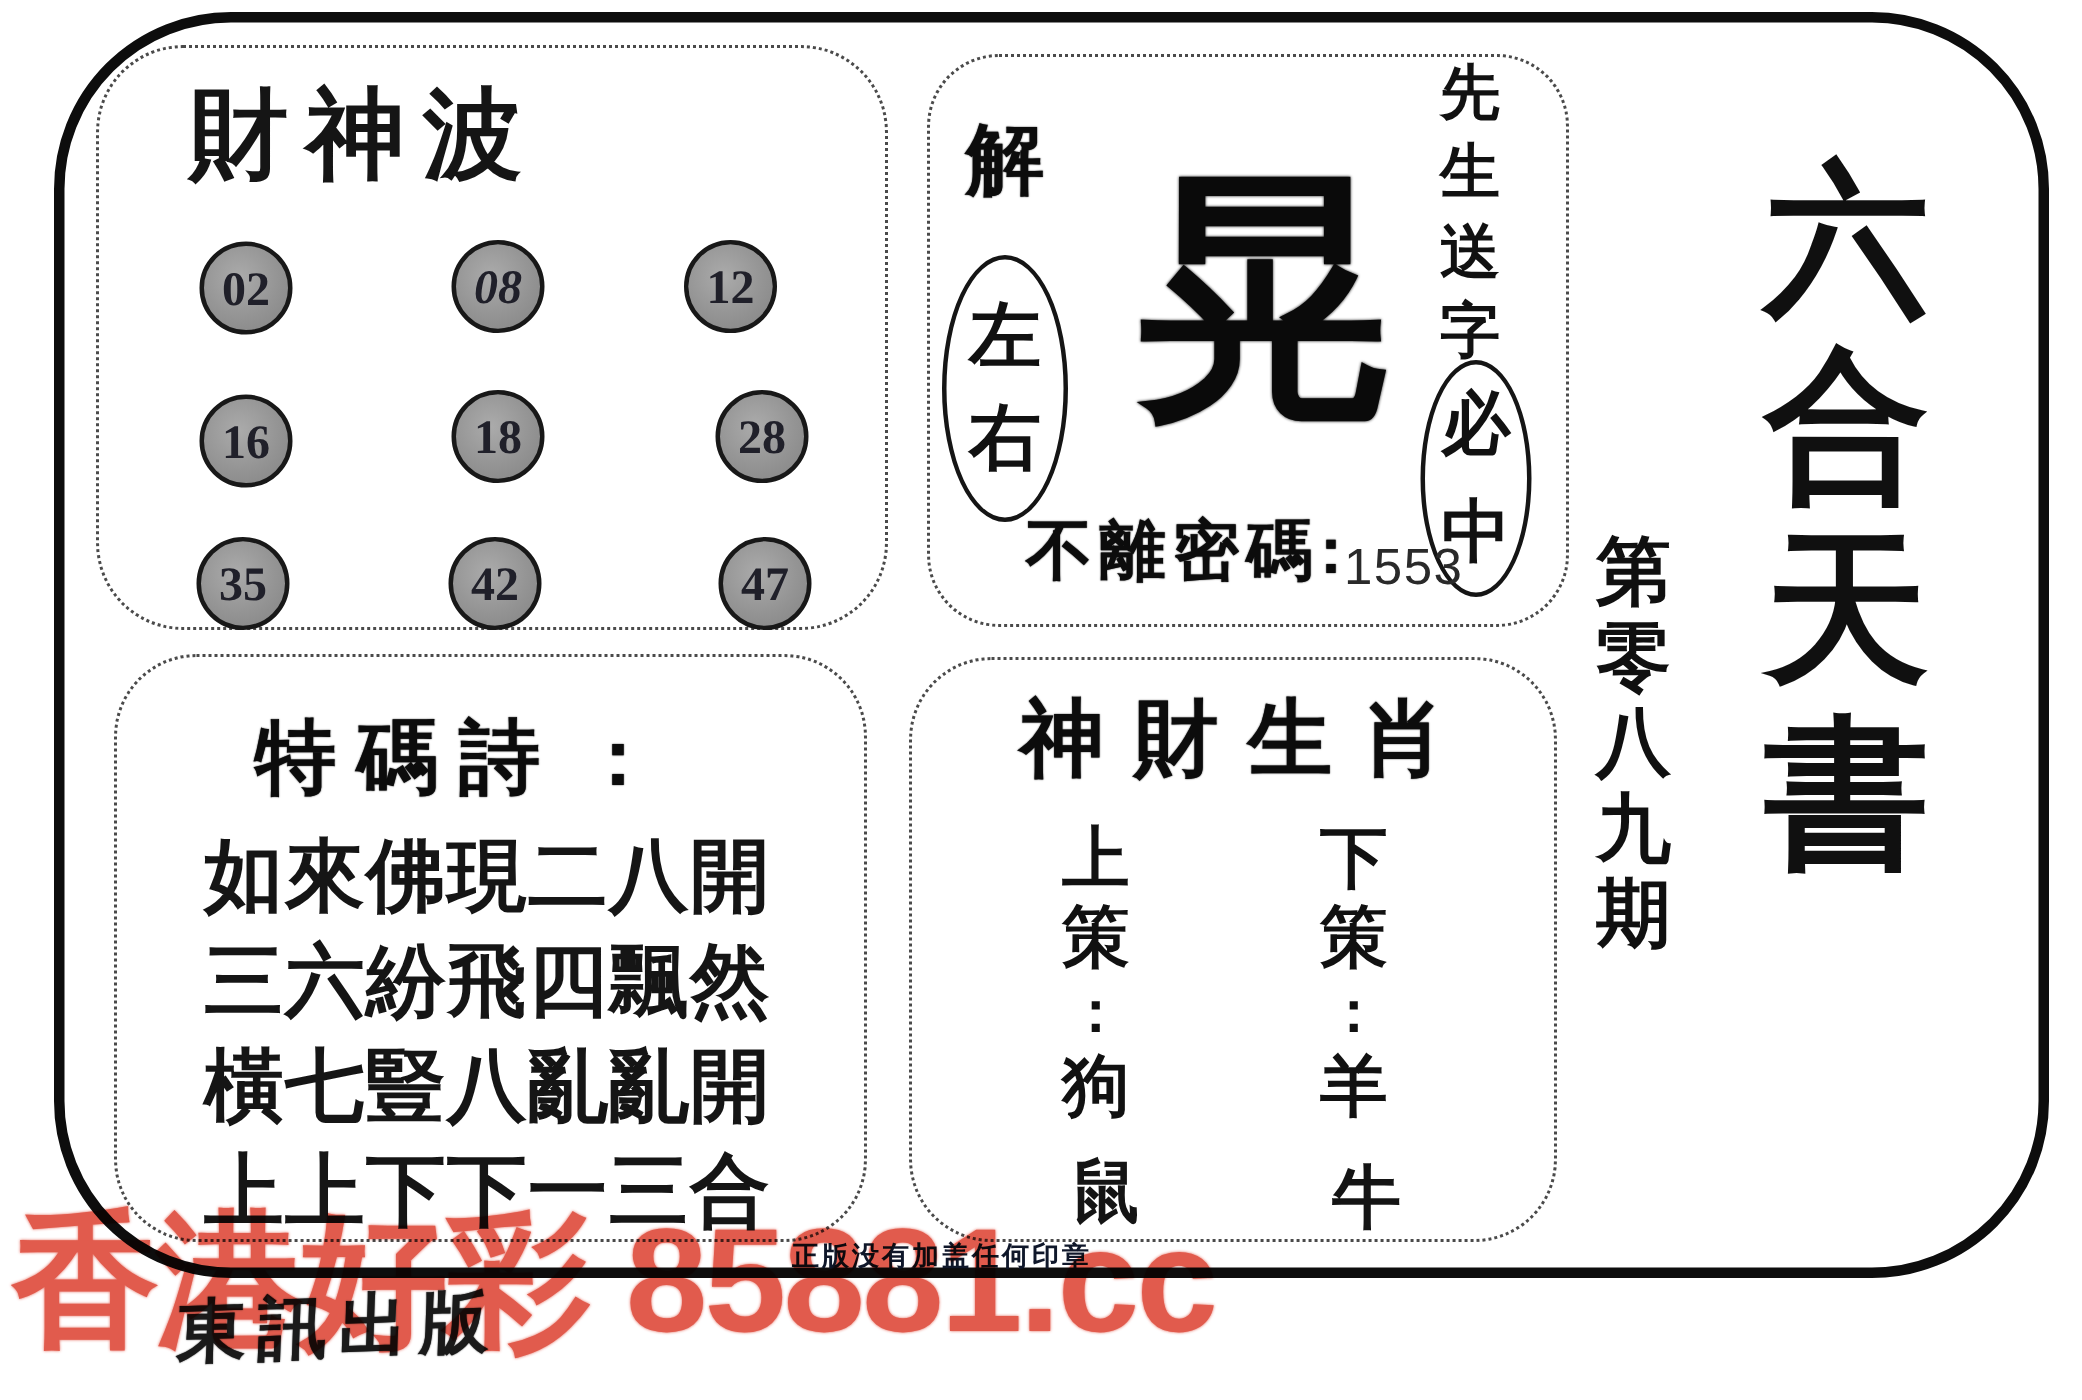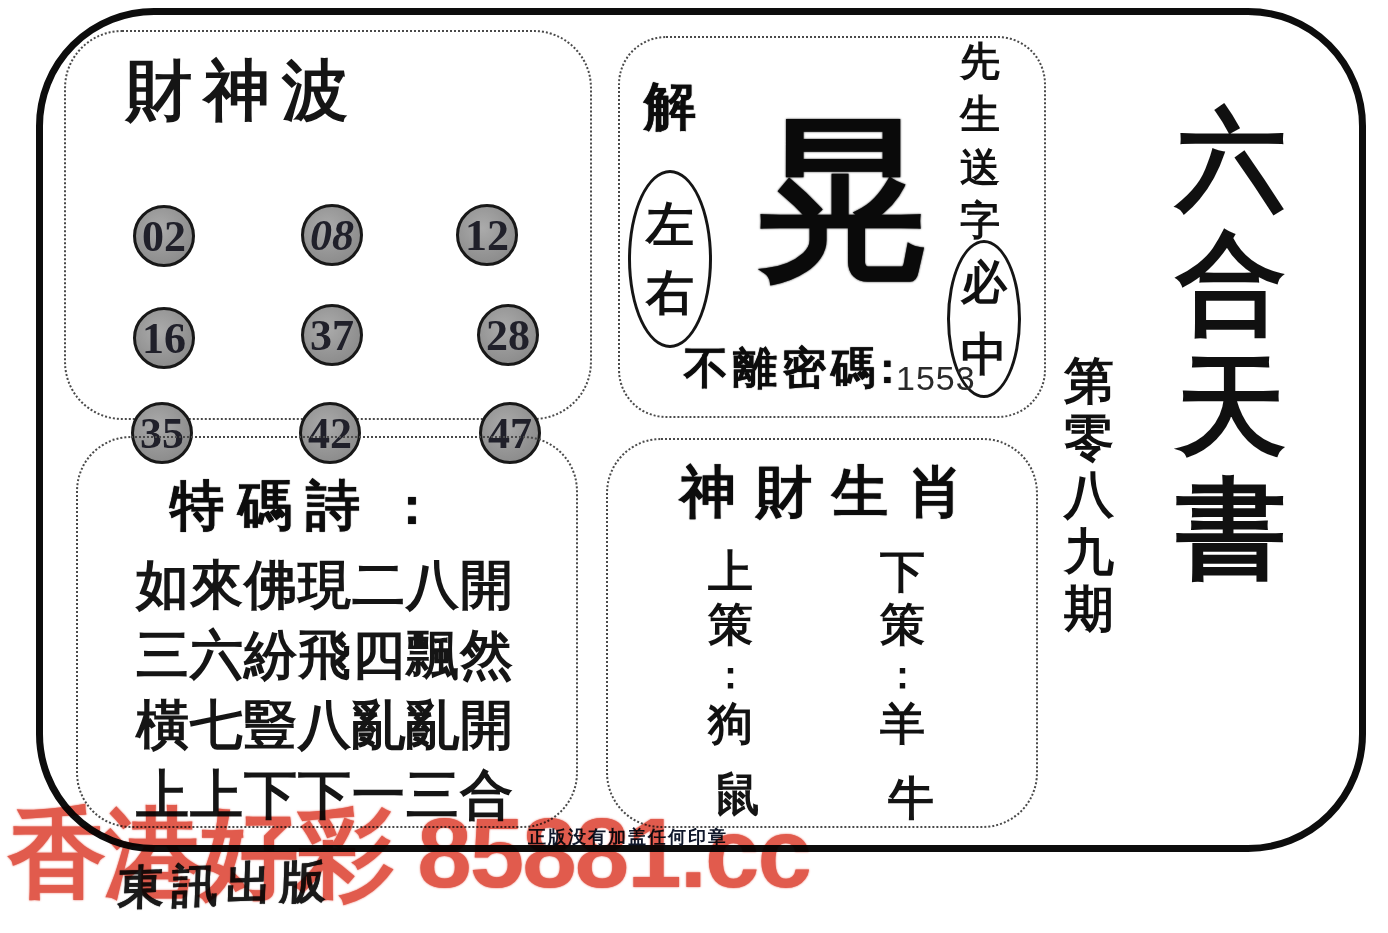--- a/index.html
+++ b/index.html
@@ -23,21 +23,21 @@
   .serif{font-family:"Liberation Serif","DejaVu Serif",serif;}
   .sans{font-family:"Liberation Sans","DejaVu Sans",sans-serif;}
 
   .caishen-title{left:60px;top:26px;font-size:66px;line-height:1;letter-spacing:12px;font-weight:600;color:#151515;}
   .ball{
     width:62px;height:62px;border-radius:50%;box-sizing:border-box;
     border:3px solid #181818;
     background:radial-gradient(circle at 42% 38%, #ababab 0%, #949494 55%, #838383 100%);
     display:flex;align-items:center;justify-content:center;
     font-family:"Liberation Serif","DejaVu Serif",serif;
-    font-size:44px;font-weight:700;color:#20202a;margin-top:44px;
+    font-size:32px;font-weight:700;color:#20202a;
   }
 
   .jie-label{left:24px;top:34px;font-size:52px;font-weight:900;color:#0c0c0c;text-shadow:0 0 1px #0c0c0c;}
   .oval{box-sizing:border-box;border:3px solid #151515;border-radius:50%;
         display:flex;flex-direction:column;align-items:center;justify-content:center;}
   .oval-lr{left:8px;top:132px;width:84px;height:178px;gap:20px;}
   .oval-lr span{font-size:48px;line-height:1;font-weight:600;}
   .big-char{left:138px;top:76px;font-size:172px;line-height:1;font-weight:900;color:#0a0a0a;
             text-shadow:0 0 2px #0a0a0a;}
   .sender-col{left:340px;top:4px;display:flex;flex-direction:column;gap:13px;align-items:center;}
@@ -82,21 +82,21 @@
 <div class="canvas">
 
   <div class="abs outer-frame"></div>
 
   <div class="abs dotted-box box-caishen">
     <div class="abs serif caishen-title">財神波</div>
     <div class="abs ball" style="left:67px;top:129px;">02</div>
     <div class="abs ball" style="left:235px;top:128px;font-style:italic;">08</div>
     <div class="abs ball" style="left:390px;top:128px;">12</div>
     <div class="abs ball" style="left:67px;top:231px;">16</div>
-    <div class="abs ball" style="left:235px;top:228px;">37</div>
+    <div class="abs ball" style="left:235px;top:228px;">18</div>
     <div class="abs ball" style="left:411px;top:228px;">28</div>
     <div class="abs ball" style="left:65px;top:326px;">35</div>
     <div class="abs ball" style="left:233px;top:326px;">42</div>
     <div class="abs ball" style="left:413px;top:326px;">47</div>
   </div>
 
   <div class="abs dotted-box box-sendword">
     <div class="abs sans jie-label">解</div>
     <div class="abs oval oval-lr serif">
       <span>左</span>

